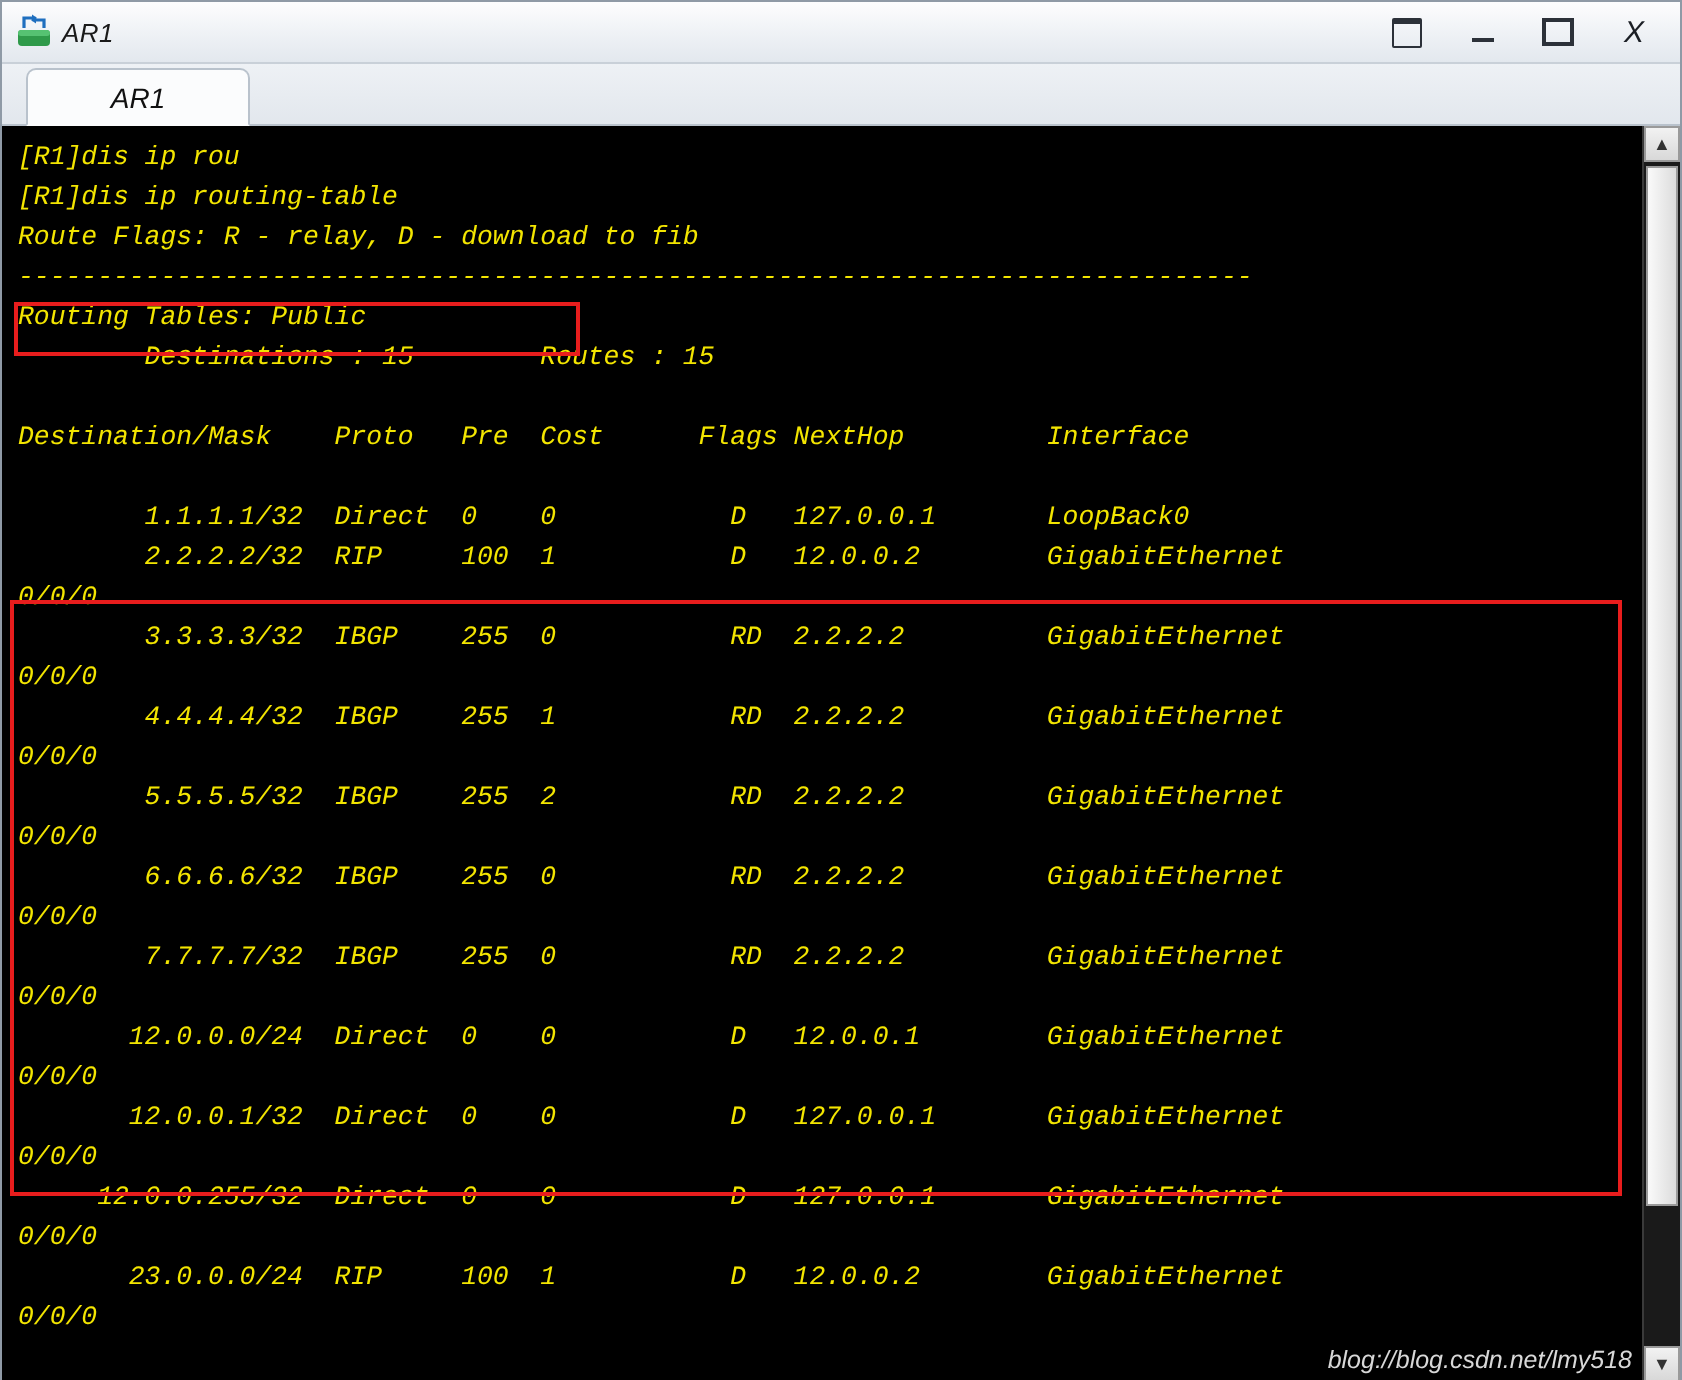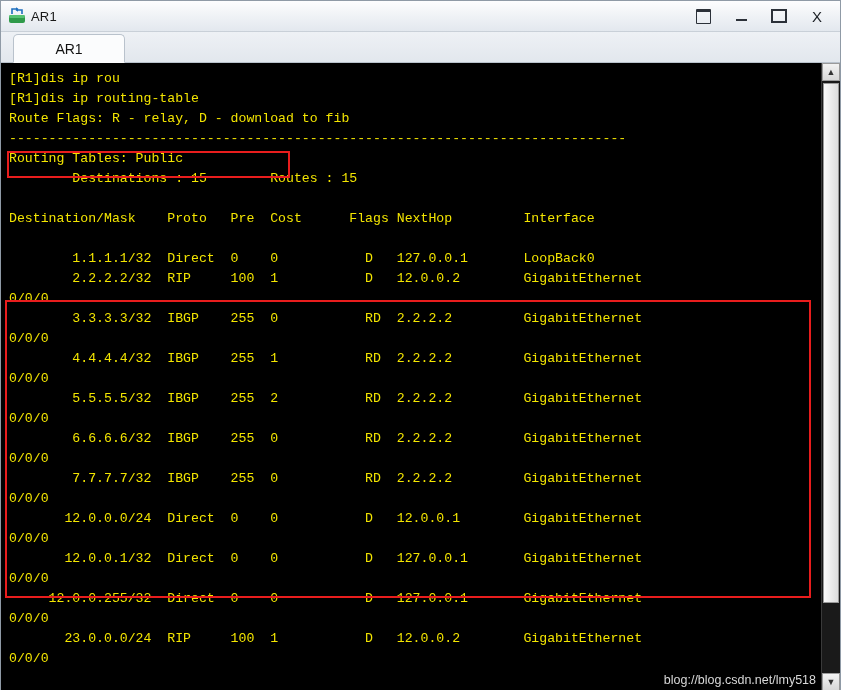--- a/index.html
+++ b/index.html
@@ -13,20 +13,21 @@
     font-family: "Liberation Sans", sans-serif;
     overflow: hidden;
   }
   .window {
     position: relative;
     width: 841px;
     height: 690px;
     box-sizing: border-box;
     background: linear-gradient(to bottom, #f6f7f9 0%, #e9edf2 100%);
     border: 1px solid #8f9aa6;
+    font-style: italic;
   }
   
   .titlebar {
     position: relative;
     height: 30px;
     background: linear-gradient(to bottom, #fdfdfe 0%, #eef1f5 55%, #e3e8ee 100%);
     border-bottom: 1px solid #c9d0d8;
     display: flex;
     align-items: center;
   }

